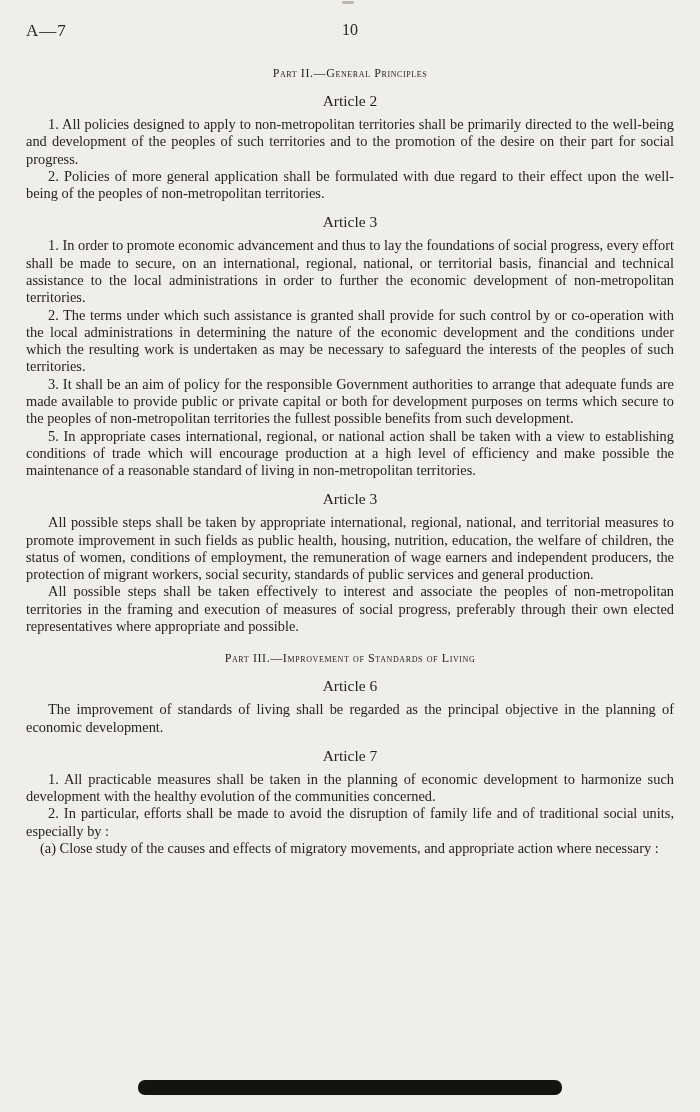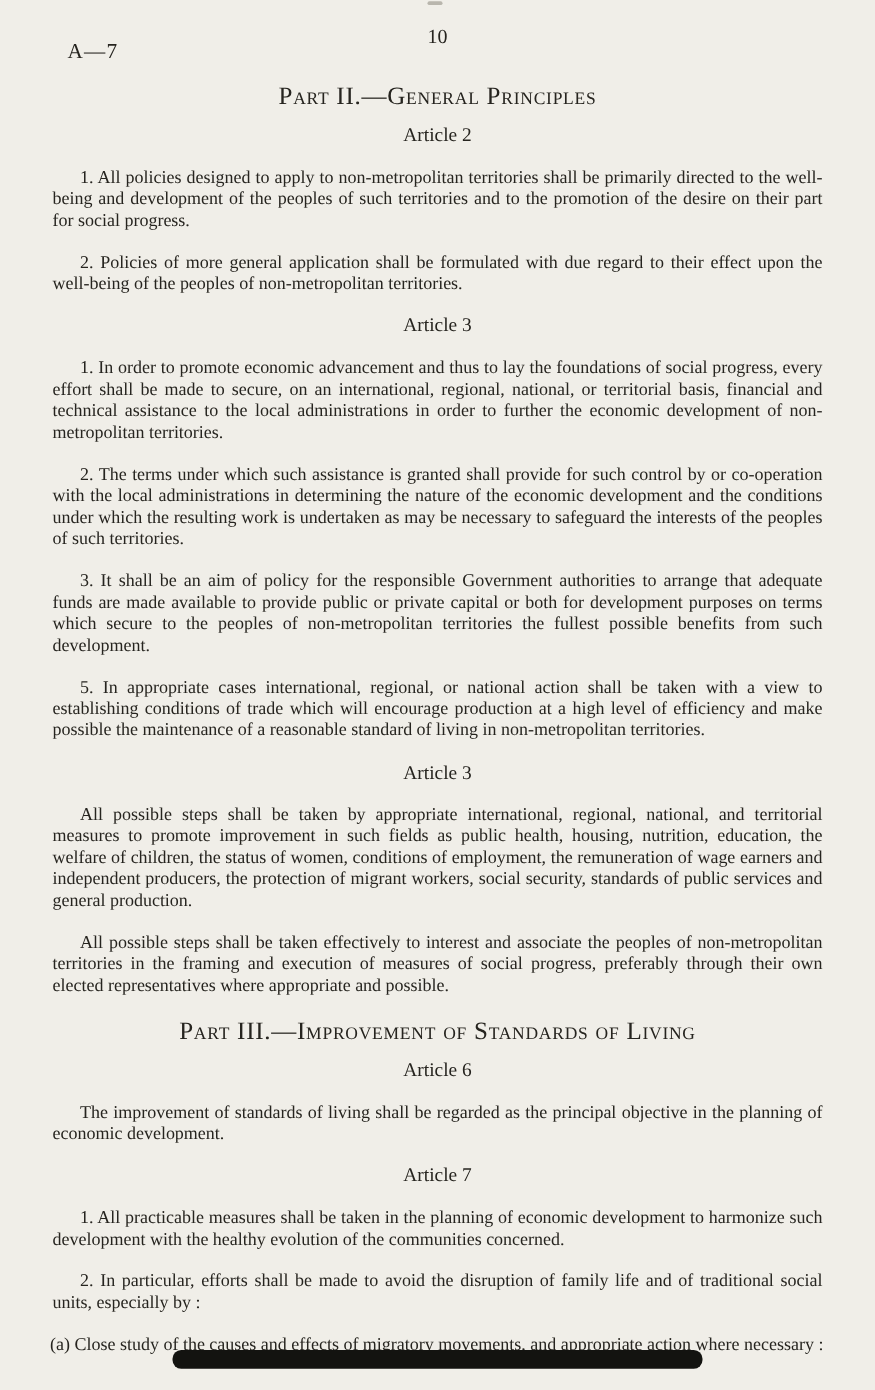--- a/index.html
+++ b/index.html
@@ -18,53 +18,52 @@
     padding: 20px 26px 0 26px;
   }
   .header-row {
     position: relative;
     height: 22px;
     margin-bottom: 24px;
   }
   .doc-ref {
     position: absolute;
     left: 0;
-    top: 11px;
+    top: 1px;
     font-size: 17px;
     letter-spacing: 1px;
-    margin-left: 28px;
   }
   .page-num {
     position: absolute;
     left: 0;
     right: 0;
     top: 1px;
     text-align: center;
     font-size: 16px;
   }
   .part-heading {
     text-align: center;
     font-variant: small-caps;
-    font-size: 20px;
+    font-size: 12px;
     letter-spacing: 0.6px;
     margin: 16px 0 2px 0;
     font-weight: normal;
   }
   .article-heading {
     text-align: center;
     font-size: 15.5px;
     margin: 11px 0 6px 0;
     font-weight: normal;
   }
   .para {
     text-align: justify;
     text-indent: 22px;
     font-size: 14.4px;
     line-height: 1.2;
-    margin: 16px;
+    margin: 0;
   }
   .sub-para {
     text-align: justify;
     font-size: 14.4px;
     line-height: 1.2;
     padding-left: 74px;
     text-indent: -60px;
     margin: 0;
   }
   .top-mark {

